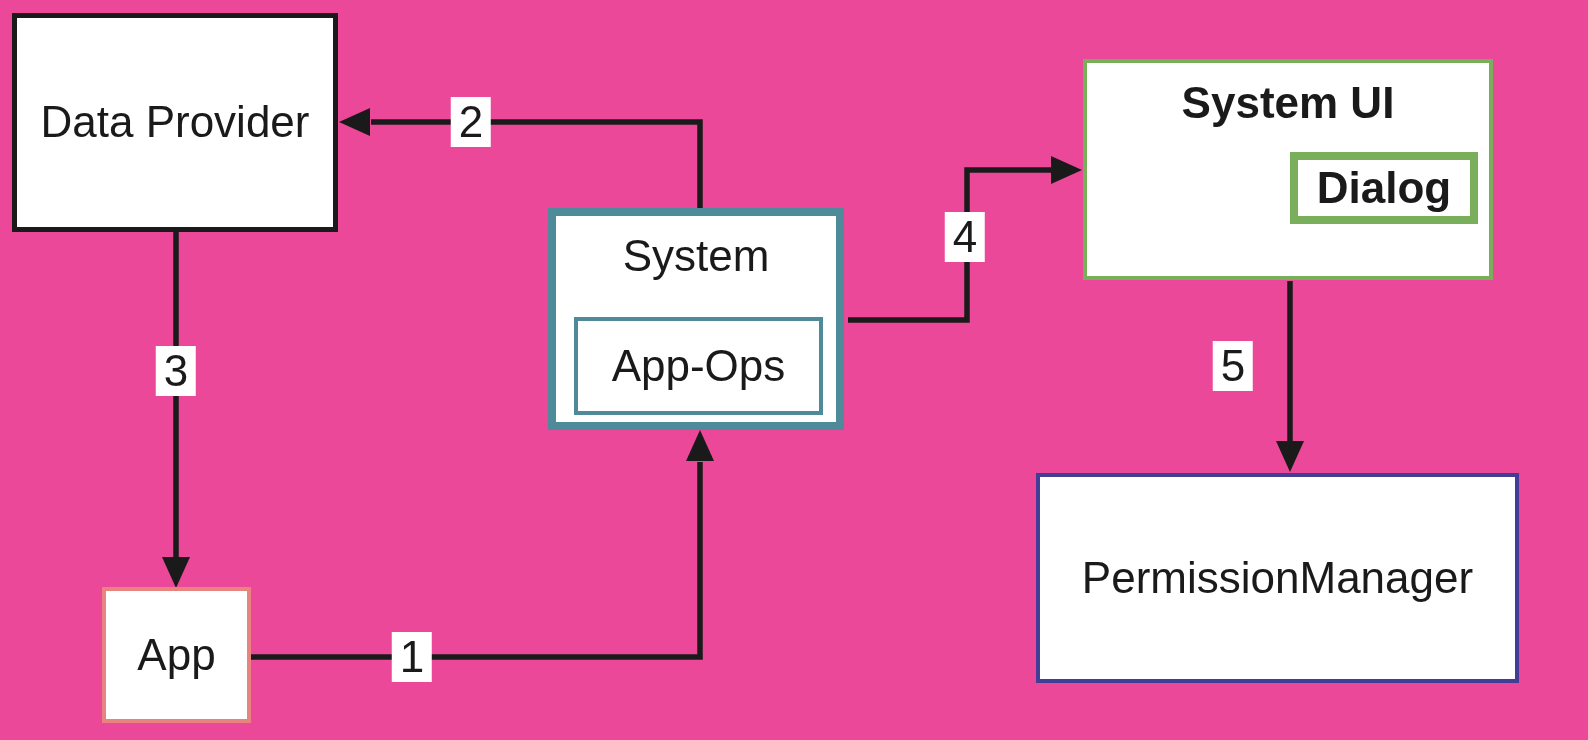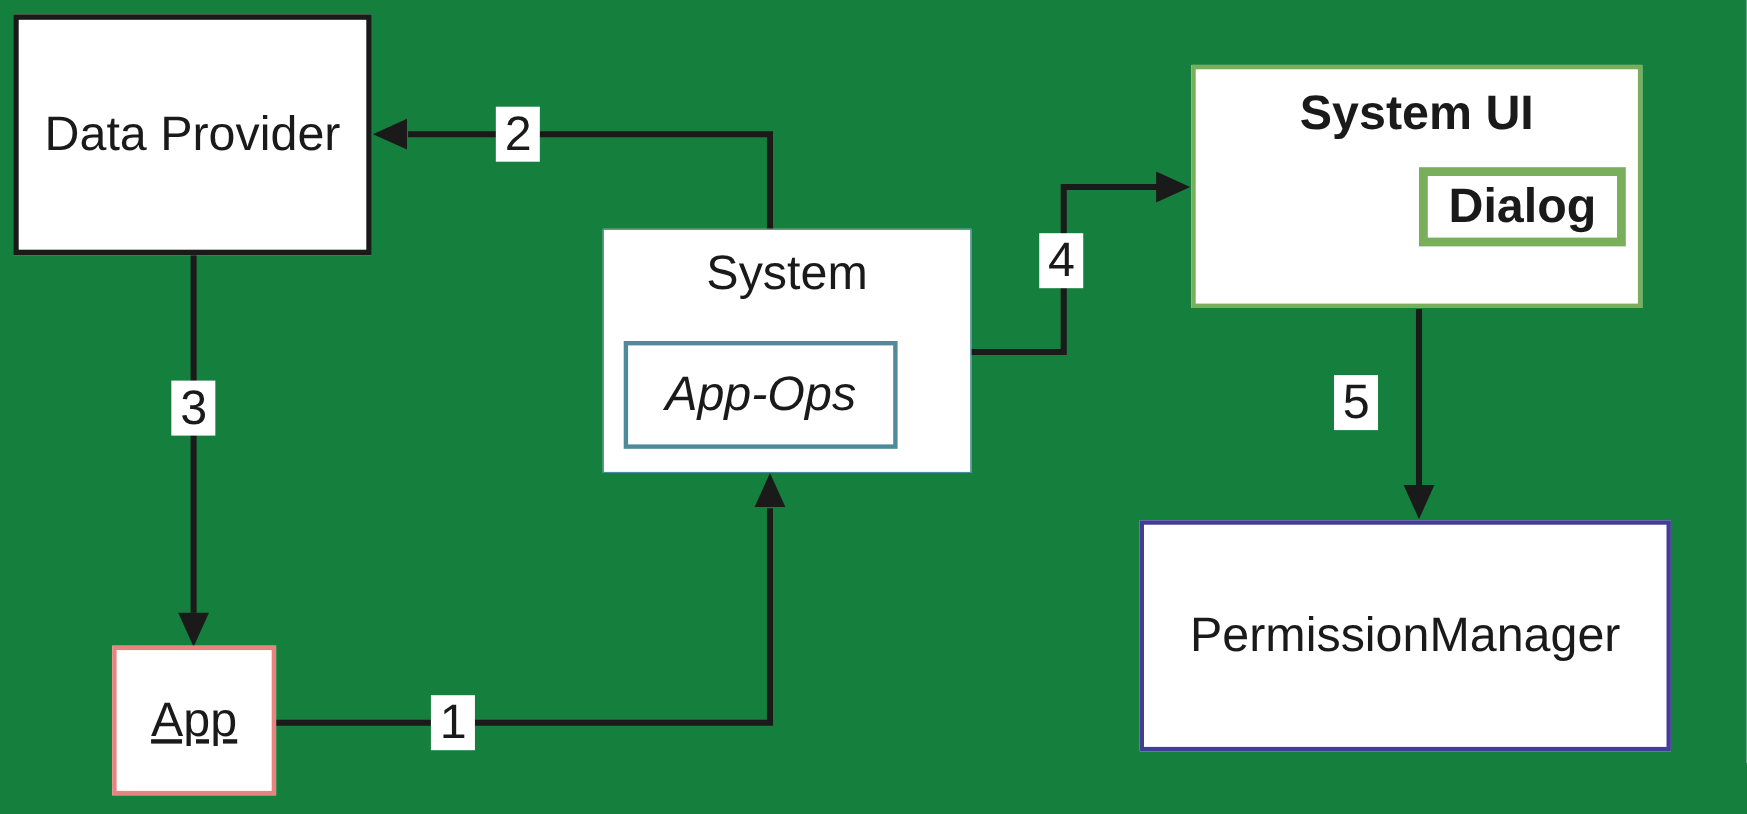--- a/index.html
+++ b/index.html
@@ -3,21 +3,21 @@
 <meta charset="utf-8">
 <style>
   * { margin: 0; padding: 0; box-sizing: border-box; }
   html, body { background: #ffffff; }
   body { font-family: "Liberation Sans", sans-serif; color: #1a1a1a; }
 
   .stage {
     position: relative;
     width: 1588px;
     height: 740px;
-    background: #15803d;
+    background: #ec4899;
     overflow: hidden;
   }
 
   .edges-svg {
     position: absolute;
     left: 0; top: 0;
     width: 1588px; height: 740px;
     pointer-events: none;
   }
   .edge-line {
@@ -36,22 +36,22 @@
     font-size: 44px;
     line-height: 1.1;
     color: #1a1a1a;
   }
   .node.top-label {
     align-items: flex-start;
     padding-top: 16px;
   }
 
   .node-data-provider { left: 12px;   top: 13px;  width: 326px; height: 219px; border: 5px solid #1a1a1a; }
-  .node-app           { left: 102px;  top: 587px; width: 149px; height: 136px; border: 4px solid #e8837f; text-decoration: underline; }
-  .node-system        { left: 548px;  top: 208px; width: 335px; height: 222px; border: 1px solid #6d28d9; }
+  .node-app           { left: 102px;  top: 587px; width: 149px; height: 136px; border: 4px solid #e8837f; }
+  .node-system        { left: 548px;  top: 208px; width: 296px; height: 222px; border: 8px solid #6d28d9; }
   .node-app-ops       { left: 18px;   top: 101px; width: 249px; height: 98px;  border: 4px solid #4e8a99; position: absolute; }
   .node-system-ui     { left: 1083px; top: 59px;  width: 410px; height: 221px; border: 4px solid #79ae5b; }
   .node-dialog        { left: 203px;  top: 89px;  width: 188px; height: 72px;  border: 8px solid #000000; position: absolute; }
   .node-permission    { left: 1010px; top: 473px; width: 483px; height: 210px; border: 4px solid #423d96; }
 
   .inner-node {
     background: #ffffff;
     display: flex;
     align-items: center;
     justify-content: center;
@@ -110,21 +110,21 @@
   <div class="node node-data-provider" style="border-color: rgb(26, 26, 26);">
     <span>Data Provider</span>
   </div>
 
   <div class="node node-app" style="border-color: rgb(232, 131, 127);">
     <span>App</span>
   </div>
 
   <div class="node top-label node-system" style="border-color: rgb(78, 138, 153);">
     <span>System</span>
-    <div class="inner-node node-app-ops" style="border-color: rgb(78, 138, 153); font-style: italic;">
+    <div class="inner-node node-app-ops" style="border-color: rgb(78, 138, 153);">
       <span>App-Ops</span>
     </div>
   </div>
 
   <div class="node top-label node-system-ui" style="border-color: rgb(121, 174, 91); font-weight: bold;">
     <span>System UI</span>
     <div class="inner-node node-dialog" style="border-color: rgb(121, 174, 91);">
       <span>Dialog</span>
     </div>
   </div>

